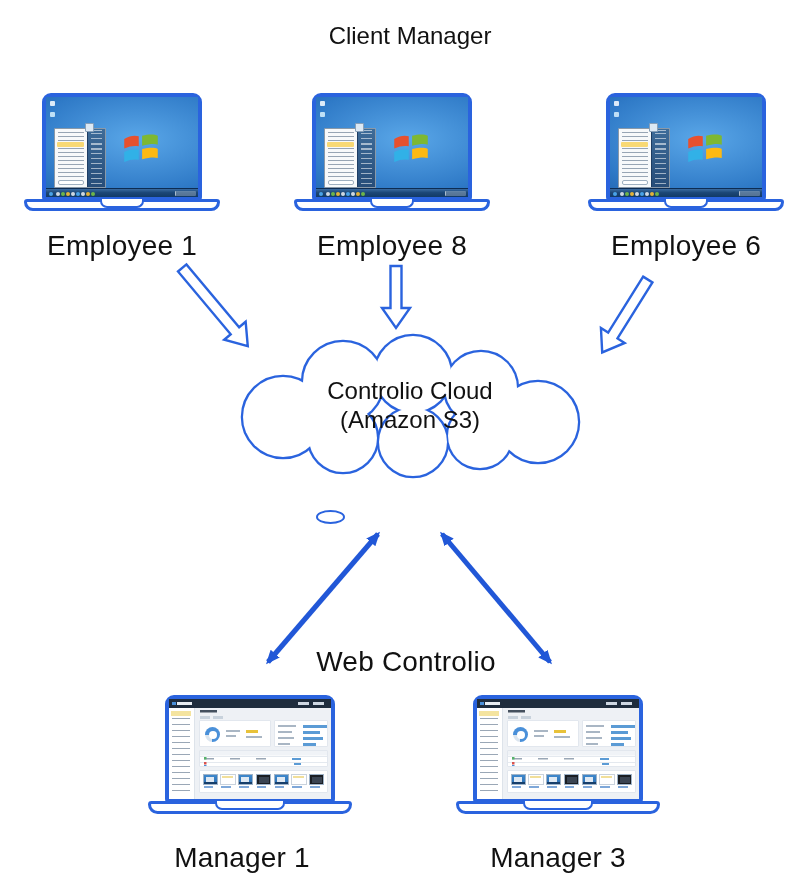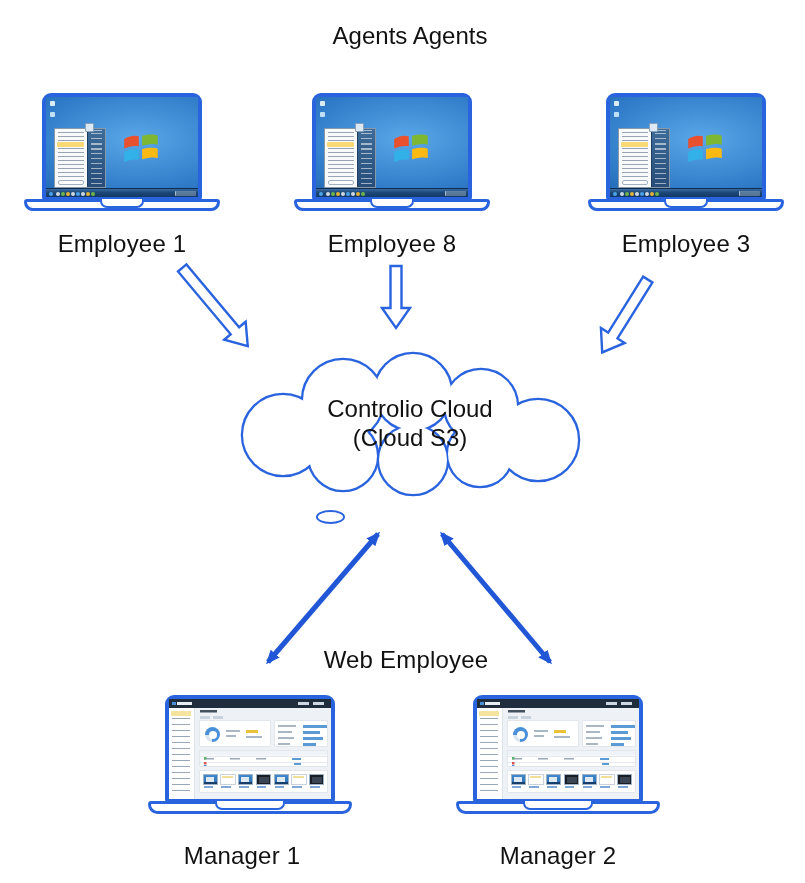--- a/index.html
+++ b/index.html
@@ -6,21 +6,21 @@
     --blue:#2a63de;
     --arrow-blue:#2157d7;
     --ink:#111111;
   }
   *{box-sizing:border-box;margin:0;padding:0;}
   html,body{background:#fff;}
   body{
     position:relative;width:805px;height:883px;overflow:hidden;
     font-family:"Liberation Sans",sans-serif;color:var(--ink);
   }
-  .lbl{position:absolute;width:196px;text-align:center;font-size:24px;color:var(--ink);letter-spacing:.2px;}
+  .lbl{position:absolute;width:196px;text-align:center;font-size:28px;color:var(--ink);letter-spacing:.2px;}
   .title{position:absolute;width:240px;text-align:center;font-size:24px;color:var(--ink);}
 
   
   .laptop{position:absolute;top:93px;width:196px;}
   .lt-frame{
     position:relative;margin:0 auto;width:160px;height:108px;
     border:3px solid var(--blue);border-radius:9px 9px 4px 4px;background:#fff;
   }
   .cam{position:absolute;top:1.5px;left:50%;transform:translateX(-50%);
     width:4px;height:4px;border-radius:50%;background:var(--blue);}
@@ -136,32 +136,32 @@
     background-size:11px 2px,100% 100%,100% 100%;}
   .th-black{background-image:linear-gradient(#3a4452,#3a4452),linear-gradient(#1a1e24,#1a1e24);
     background-repeat:no-repeat;background-position:2px 2px,0 0;background-size:10px 6px,100% 100%;}
 
   
   .hollow-arrow{position:absolute;overflow:visible;}
   .hollow-arrow polygon{fill:#fff;stroke:var(--blue);stroke-width:2.4;stroke-linejoin:miter;}
   .dbl-arrows{position:absolute;left:250px;top:518px;width:320px;height:162px;overflow:visible;}
   .dbl-arrows line{stroke:var(--arrow-blue);stroke-width:5;}
   .dbl-arrows .head{fill:var(--arrow-blue);}
-  .cloud-wrap{position:absolute;left:238px;top:350px;width:344px;height:152px;}
+  .cloud-wrap{position:absolute;left:238px;top:332px;width:344px;height:152px;}
   .cloud-svg circle.edge{fill:#fff;stroke:var(--blue);stroke-width:4.5;}
   .cloud-svg circle.fill{fill:#fff;stroke:none;}
   .cloud-text{position:absolute;left:0;right:0;top:44px;text-align:center;
     font-size:24px;line-height:29px;color:var(--ink);}
   .bubble-dot{position:absolute;left:316px;top:510px;width:29px;height:14px;
     border:2.5px solid var(--blue);border-radius:50%;background:#fff;}
 </style>
 </head>
 <body>
 
-<div class="title" style="left:290px;top:22px">Agents Agents</div>
+<div class="title" style="left:290px;top:22px">Client Manager</div>
 
 <div class="laptop" style="left:24px">
   <div class="lt-frame">
     <span class="cam"></span>
     <div class="lt-screen win">
       <span class="win-icons"></span>
       <div class="win-menu">
         <span class="win-avatar"></span>
         <span class="win-menu-hl"></span>
         <span class="win-search"></span>
@@ -217,21 +217,21 @@
         <path d="M18,16 C24,14.5 29,14.5 32,15.8 L32,24 C29,23 24,23.5 18,25 Z" fill="#fcb913"></path>
       </svg>
       <div class="win-task"></div>
     </div>
   </div>
   <div class="lt-base"></div>
 </div>
 
 <div class="lbl" style="left:24px;top:230px">Employee 1</div>
 <div class="lbl" style="left:294px;top:230px">Employee 8</div>
-<div class="lbl" style="left:588px;top:230px">Employee 3</div>
+<div class="lbl" style="left:588px;top:230px">Employee 6</div>
 
 <svg class="hollow-arrow" style="left:200px;top:255px;width:30px;height:104px;transform:rotate(-40deg)" viewBox="0 0 30 104">
   <polygon points="9.5,1 20.5,1 20.5,83 29,83 15,103 1,83 9.5,83"></polygon>
 </svg>
 <svg class="hollow-arrow" style="left:381px;top:265px;width:30px;height:64px" viewBox="0 0 30 64">
   <polygon points="9.5,1 20.5,1 20.5,43 29,43 15,63 1,43 9.5,43"></polygon>
 </svg>
 <svg class="hollow-arrow" style="left:610px;top:272px;width:30px;height:88px;transform:rotate(32deg)" viewBox="0 0 30 88">
   <polygon points="9.5,1 20.5,1 20.5,67 29,67 15,87 1,67 9.5,67"></polygon>
 </svg>
@@ -254,39 +254,39 @@
       <circle class="fill" cx="175" cy="42" r="38"></circle>
       <circle class="fill" cx="243" cy="56" r="36"></circle>
       <circle class="fill" cx="300" cy="90" r="40"></circle>
       <circle class="fill" cx="242" cy="104" r="32"></circle>
       <circle class="fill" cx="175" cy="110" r="34"></circle>
       <circle class="fill" cx="105" cy="106" r="34"></circle>
     </g>
   </svg>
   <div class="cloud-text">
     <div>Controlio Cloud</div>
-    <div>(Cloud S3)</div>
+    <div>(Amazon S3)</div>
   </div>
 </div>
 <span class="bubble-dot"></span>
 
 <svg class="dbl-arrows" viewBox="0 0 320 162">
   <defs>
     <marker id="ah-end" markerWidth="14" markerHeight="12" refX="11" refY="6" orient="auto" markerUnits="userSpaceOnUse">
       <polygon class="head" points="0,0 14,6 0,12"></polygon>
     </marker>
     <marker id="ah-start" markerWidth="14" markerHeight="12" refX="11" refY="6" orient="auto-start-reverse" markerUnits="userSpaceOnUse">
       <polygon class="head" points="0,0 14,6 0,12"></polygon>
     </marker>
   </defs>
   <line x1="18" y1="144" x2="128" y2="16" marker-start="url(#ah-start)" marker-end="url(#ah-end)"></line>
   <line x1="192" y1="16" x2="300" y2="144" marker-start="url(#ah-start)" marker-end="url(#ah-end)"></line>
 </svg>
 
-<div class="lbl" style="left:306px;top:646px;width:200px">Web Employee</div>
+<div class="lbl" style="left:306px;top:646px;width:200px">Web Controlio</div>
 
 <div class="laptop mgr-laptop" style="left:148px">
   <div class="lt-frame">
     <span class="cam"></span>
     <div class="lt-screen mgr">
       <div class="db-top"></div>
       <div class="db-side"></div>
       <div class="db-main">
         <div class="db-h"></div>
         <div class="db-cards">
@@ -335,13 +335,13 @@
           <span class="th th-doc"></span>
           <span class="th th-black"></span>
         </div>
       </div>
     </div>
   </div>
   <div class="lt-base"></div>
 </div>
 
 <div class="lbl" style="left:142px;top:842px;width:200px">Manager 1</div>
-<div class="lbl" style="left:458px;top:842px;width:200px">Manager 2</div>
+<div class="lbl" style="left:458px;top:842px;width:200px">Manager 3</div>
 
 </body></html>

